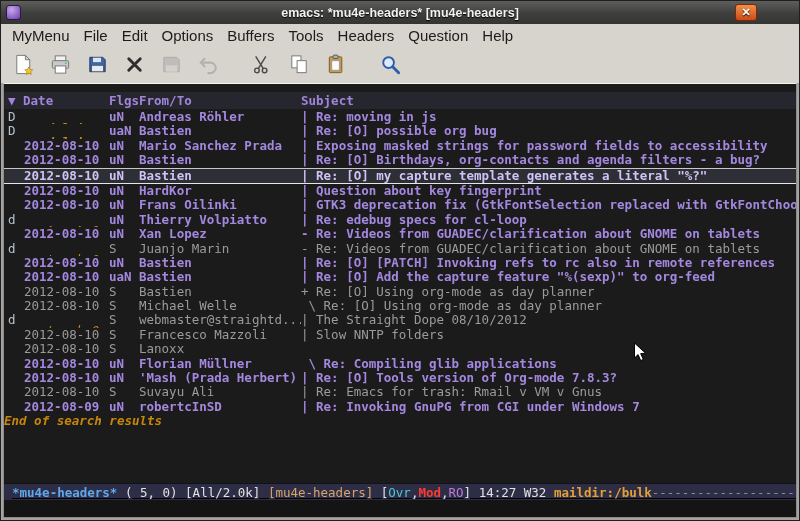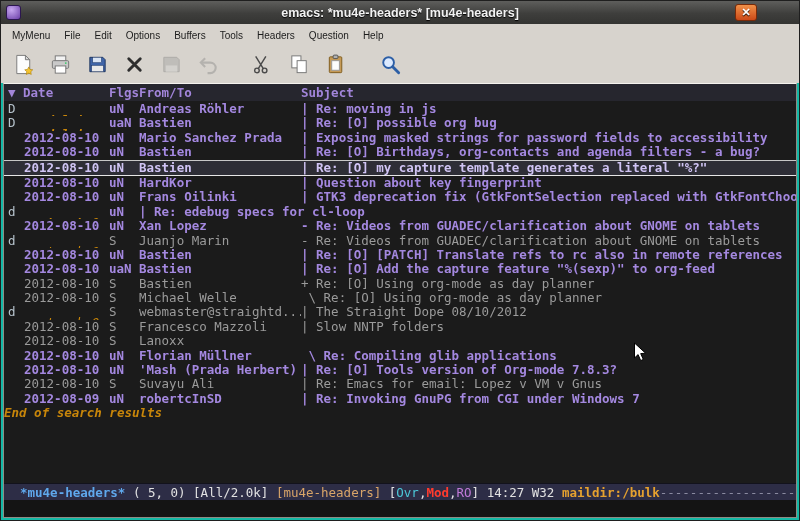--- a/index.html
+++ b/index.html
@@ -3,21 +3,21 @@
 <meta charset="utf-8">
 <style>
   * { box-sizing: border-box; }
   html, body { margin: 0; padding: 0; }
   body {
     width: 800px; height: 521px; position: relative; overflow: hidden;
     font-family: "Liberation Sans", sans-serif; background: #3a3a3a;
   }
   .window {
     position: absolute; inset: 0; display: flex; flex-direction: column;
-    background: #14b8a6; border: 1px solid #1f1f1f;
+    background: #a3a3a3; border: 1px solid #1f1f1f;
   }
   
   .titlebar {
     flex: 0 0 23px; position: relative;
     background: linear-gradient(#5e5e5c, #3e3e3c 55%, #343432);
     display: flex; align-items: center; justify-content: center;
     color: #f2f2f2; font-size: 12.5px; font-weight: bold; text-shadow: 0 1px 1px #000;
   }
   .app-icon {
     position: absolute; left: 5px; top: 4px; width: 15px; height: 15px;
@@ -26,42 +26,42 @@
   }
   .close-btn {
     position: absolute; right: 42px; top: 3px; width: 22px; height: 17px;
     border-radius: 3px; border: 1px solid #7a2a08; cursor: default;
     background: linear-gradient(#f09048, #cc4a18);
     color: #fff; font-size: 11px; line-height: 15px; text-align: center; font-weight: bold;
   }
   
   .menubar {
     flex: 0 0 22px; display: flex; align-items: center; padding-left: 4px;
-    background: #d7d3cd; font-size: 10px; color: #1c1c1c;
+    background: #d7d3cd; font-size: 15px; color: #1c1c1c;
   }
   .menu-item { padding: 2px 7px; white-space: nowrap; }
   
   .toolbar {
     flex: 0 0 37px; display: flex; align-items: center; padding-left: 9px;
     background: #d7d3cd; gap: 10px;
   }
   .tool-btn { width: 27px; height: 27px; display: flex; align-items: center; justify-content: center; }
   .tool-btn svg { width: 23px; height: 23px; }
   .tool-btn.disabled { opacity: .38; filter: grayscale(1); }
   .tb-sep { width: 7px; }
   
   .frame {
     flex: 1; margin: 0 2px 2px 2px; min-height: 0;
     border: 1px solid #8f8b84; border-top: 1px solid #f4f2ee;
     display: flex; flex-direction: column; background: #1b1b1b;
   }
   .header-line {
     flex: 0 0 17px; display: flex; align-items: center; padding-left: 4px;
     background: #26262e; white-space: pre;
-    font: bold 12.5px "DejaVu Sans Mono", monospace; color: #a285da;
+    font: bold 12.5px "DejaVu Sans Mono", monospace; color: #a285da; margin-top: 8px;
   }
   .h-date  { width: 101px; }
   .h-flags { width: 30px; }
   .h-from  { width: 162px; }
   .list-area { flex: 1; overflow: hidden; padding-top: 1px; }
   .row {
     display: flex; padding-left: 4px; white-space: pre; height: 14.4px;
     font: 12.5px "DejaVu Sans Mono", monospace; line-height: 14.3px;
   }
   .c-mark  { width: 16px;  color: #b5c2cb; font-weight: normal; font-style: normal; }
@@ -76,23 +76,23 @@
     height: 16.4px; background: #2e2e36;
     border-top: 1px solid #c8c8c8; border-bottom: 1px solid #e6e6e6;
     color: #d0c4f4;
   }
   .footer {
     font: bold italic 12.5px "DejaVu Sans Mono", monospace;
     color: #c8860a; line-height: 14.3px;
   }
   
   .modeline {
-    flex: 0 0 17px; display: flex; align-items: flex-end; padding-left: 16px;
+    flex: 0 0 17px; display: flex; align-items: flex-end; padding-left: 8px;
     background: #2d2d46; border-top: 1px solid #12121c; overflow: hidden;
-    font: 12.5px "DejaVu Sans Mono", monospace; white-space: pre;
+    font: 12.5px "DejaVu Sans Mono", monospace; white-space: pre; text-decoration: underline;
   }
   .seg-blue    { color: #5fa8ec; font-weight: bold; }
   .seg-white   { color: #e2e2e2; }
   .seg-tan     { color: #d8a468; }
   .seg-cyan    { color: #4cc8d8; }
   .seg-red     { color: #ff3b2e; font-weight: bold; }
   .seg-magenta { color: #c07ad8; }
   .seg-orange  { color: #e5a12f; font-weight: bold; }
   .seg-dim     { color: #8a8aa0; }
   .minibuffer { flex: 0 0 17px; background: #141414; }
@@ -203,33 +203,33 @@
 
     <div class="list-area">
       <div>
           <div class="row unread"><span class="c-mark">D</span><span class="c-date target">-&gt; delete</span><span class="c-flags">uN</span><span class="c-from">Andreas Röhler</span><span class="c-subj">| Re: moving in js</span></div>
           <div class="row unread"><span class="c-mark">D</span><span class="c-date target">-&gt; delete</span><span class="c-flags">uaN</span><span class="c-from">Bastien</span><span class="c-subj">| Re: [O] possible org bug</span></div>
           <div class="row unread"><span class="c-mark"></span><span class="c-date">2012-08-10</span><span class="c-flags">uN</span><span class="c-from">Mario Sanchez Prada</span><span class="c-subj">| Exposing masked strings for password fields to accessibility</span></div>
           <div class="row unread"><span class="c-mark"></span><span class="c-date">2012-08-10</span><span class="c-flags">uN</span><span class="c-from">Bastien</span><span class="c-subj">| Re: [O] Birthdays, org-contacts and agenda filters - a bug?</span></div>
           <div class="row unread current"><span class="c-mark"></span><span class="c-date">2012-08-10</span><span class="c-flags">uN</span><span class="c-from">Bastien</span><span class="c-subj">| Re: [O] my capture template generates a literal "%?"</span></div>
           <div class="row unread"><span class="c-mark"></span><span class="c-date">2012-08-10</span><span class="c-flags">uN</span><span class="c-from">HardKor</span><span class="c-subj">| Question about key fingerprint</span></div>
           <div class="row unread"><span class="c-mark"></span><span class="c-date">2012-08-10</span><span class="c-flags">uN</span><span class="c-from">Frans Oilinki</span><span class="c-subj">| GTK3 deprecation fix (GtkFontSelection replaced with GtkFontChooser)</span></div>
-          <div class="row unread"><span class="c-mark">d</span><span class="c-date target">-&gt; trash 0</span><span class="c-flags">uN</span><span class="c-subj">| Re: edebug specs for cl-loop</span></div>
+          <div class="row unread"><span class="c-mark">d</span><span class="c-date target">-&gt; trash 0</span><span class="c-flags">uN</span><span class="c-from">Thierry Volpiatto</span><span class="c-subj">| Re: edebug specs for cl-loop</span></div>
           <div class="row unread"><span class="c-mark"></span><span class="c-date">2012-08-10</span><span class="c-flags">uN</span><span class="c-from">Xan Lopez</span><span class="c-subj">- Re: Videos from GUADEC/clarification about GNOME on tablets</span></div>
           <div class="row read"><span class="c-mark">d</span><span class="c-date target">-&gt; trash 0</span><span class="c-flags">S</span><span class="c-from">Juanjo Marin</span><span class="c-subj">- Re: Videos from GUADEC/clarification about GNOME on tablets</span></div>
-          <div class="row unread"><span class="c-mark"></span><span class="c-date">2012-08-10</span><span class="c-flags">uN</span><span class="c-from">Bastien</span><span class="c-subj">| Re: [O] [PATCH] Translate refs to rc also in remote references</span></div>
+          <div class="row unread"><span class="c-mark"></span><span class="c-date">2012-08-10</span><span class="c-flags">uN</span><span class="c-from">Bastien</span><span class="c-subj">| Re: [O] [PATCH] Invoking refs to rc also in remote references</span></div>
           <div class="row unread"><span class="c-mark"></span><span class="c-date">2012-08-10</span><span class="c-flags">uaN</span><span class="c-from">Bastien</span><span class="c-subj">| Re: [O] Add the capture feature "%(sexp)" to org-feed</span></div>
           <div class="row read"><span class="c-mark"></span><span class="c-date">2012-08-10</span><span class="c-flags">S</span><span class="c-from">Bastien</span><span class="c-subj">+ Re: [O] Using org-mode as day planner</span></div>
           <div class="row read"><span class="c-mark"></span><span class="c-date">2012-08-10</span><span class="c-flags">S</span><span class="c-from">Michael Welle</span><span class="c-subj"> \ Re: [O] Using org-mode as day planner</span></div>
           <div class="row read"><span class="c-mark">d</span><span class="c-date target">-&gt; trash 0</span><span class="c-flags">S</span><span class="c-from">webmaster@straightd...</span><span class="c-subj">| The Straight Dope 08/10/2012</span></div>
           <div class="row read"><span class="c-mark"></span><span class="c-date">2012-08-10</span><span class="c-flags">S</span><span class="c-from">Francesco Mazzoli</span><span class="c-subj">| Slow NNTP folders</span></div>
           <div class="row read"><span class="c-mark"></span><span class="c-date">2012-08-10</span><span class="c-flags">S</span><span class="c-from">Lanoxx</span></div>
           <div class="row unread"><span class="c-mark"></span><span class="c-date">2012-08-10</span><span class="c-flags">uN</span><span class="c-from">Florian Müllner</span><span class="c-subj"> \ Re: Compiling glib applications</span></div>
           <div class="row unread"><span class="c-mark"></span><span class="c-date">2012-08-10</span><span class="c-flags">uN</span><span class="c-from">'Mash (Prada Herbert)</span><span class="c-subj">| Re: [O] Tools version of Org-mode 7.8.3?</span></div>
-          <div class="row read"><span class="c-mark"></span><span class="c-date">2012-08-10</span><span class="c-flags">S</span><span class="c-from">Suvayu Ali</span><span class="c-subj">| Re: Emacs for email: Lopez v VM v Gnus</span></div>
+          <div class="row read"><span class="c-mark"></span><span class="c-date">2012-08-10</span><span class="c-flags">S</span><span class="c-from">Suvayu Ali</span><span class="c-subj">| Re: Emacs for trash: Rmail v VM v Gnus</span></div>
           <div class="row unread"><span class="c-mark"></span><span class="c-date">2012-08-09</span><span class="c-flags">uN</span><span class="c-from">robertcInSD</span><span class="c-subj">| Re: Invoking GnuPG from CGI under Windows 7</span></div>
         </div>
       <div class="footer">End of search results</div>
     </div>
 
     <div class="modeline"><span class="seg-blue">*mu4e-headers*</span><span class="seg-white"> ( 5, 0) </span><span class="seg-white">[All/2.0k] </span><span class="seg-tan">[mu4e-headers] </span><span class="seg-white">[</span><span class="seg-cyan">Ovr</span><span class="seg-white">,</span><span class="seg-red">Mod</span><span class="seg-white">,</span><span class="seg-magenta">RO</span><span class="seg-white">] </span><span class="seg-white">14:27 </span><span class="seg-white">W32 </span><span class="seg-orange">maildir:/bulk</span><span class="seg-dim">--------------------------------------------</span></div>
     <div class="minibuffer"></div>
 
   </div>
 </div>

